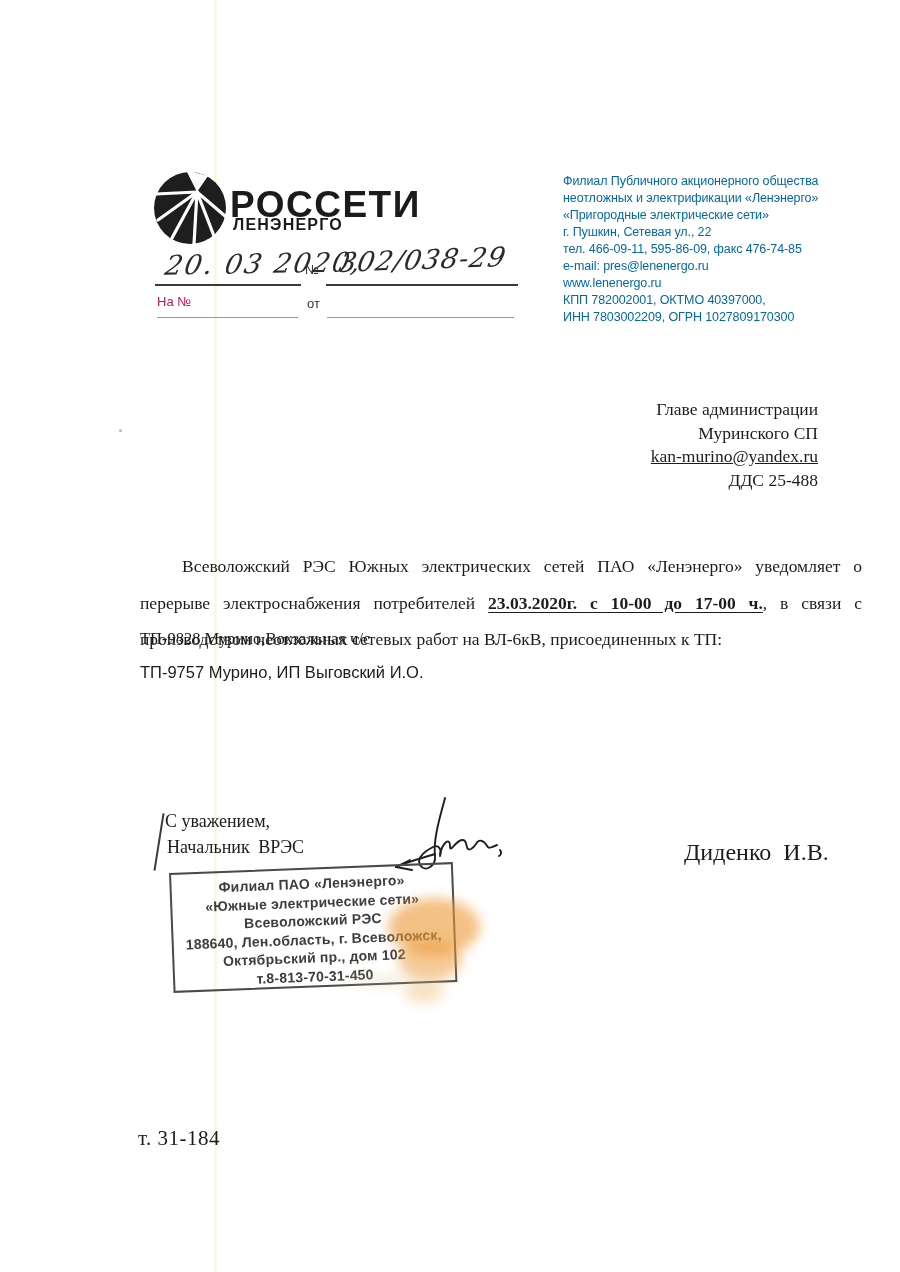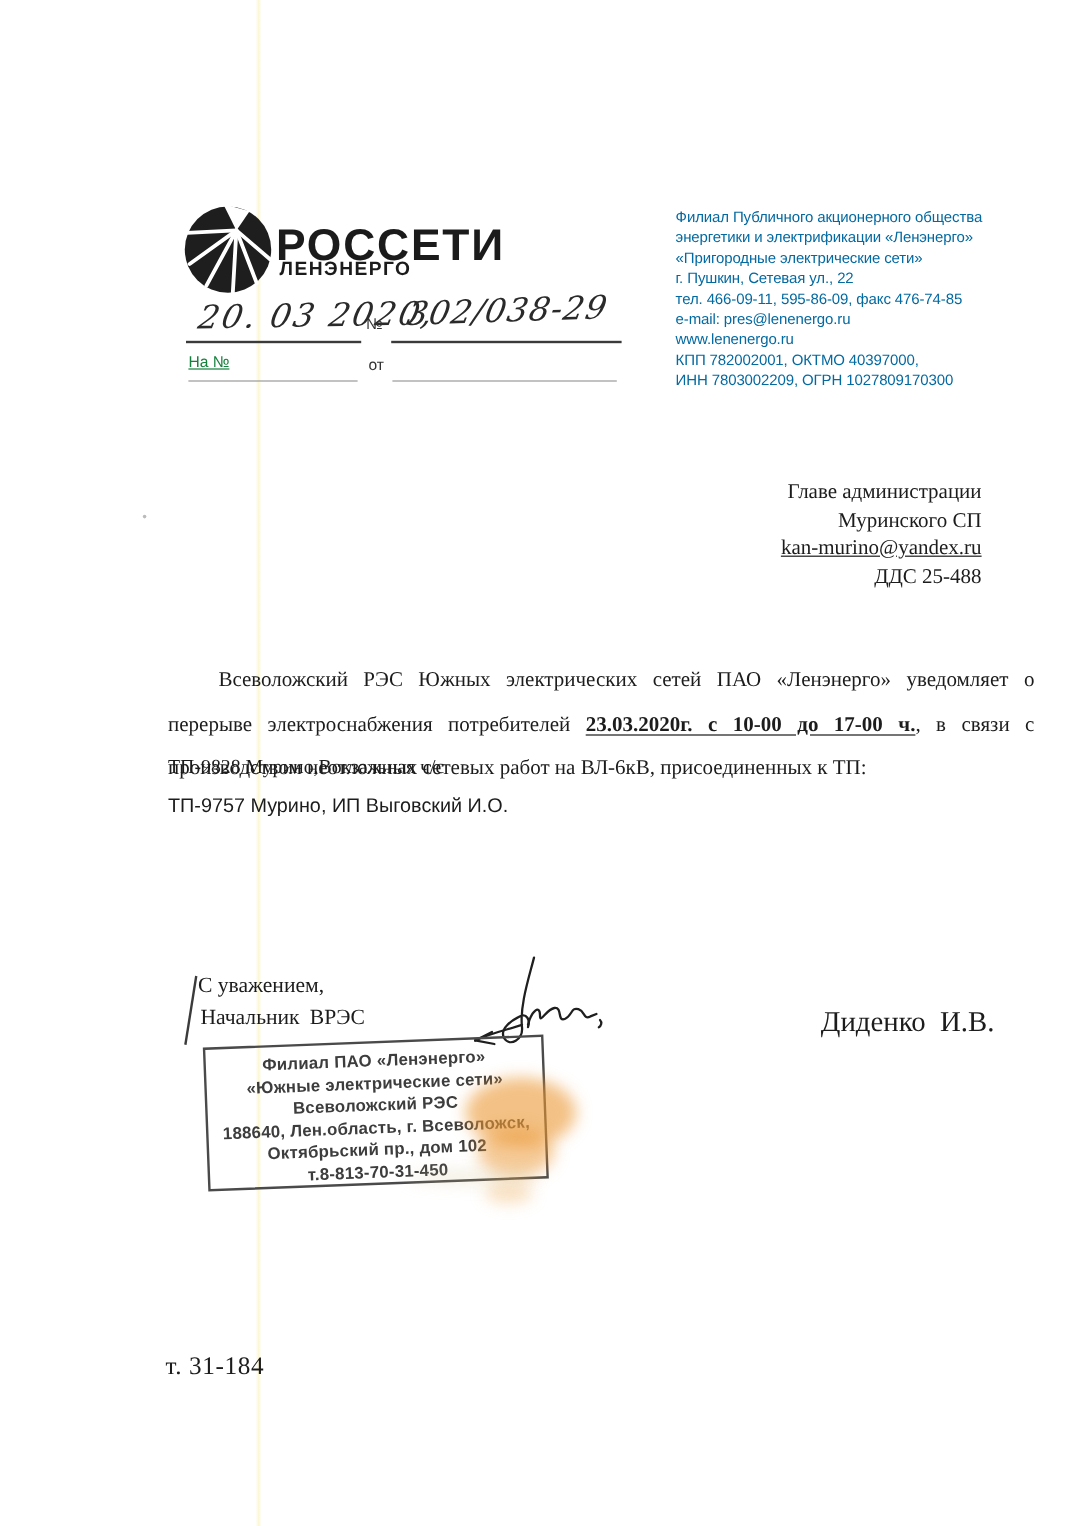--- a/index.html
+++ b/index.html
@@ -43,21 +43,21 @@
   .hw-num{left:340px;top:244px;font-size:27px;transform:skewX(-12deg) rotate(-2deg);letter-spacing:1px;}
   .num-label{
     left:305px;top:262px;font-family:"Liberation Sans", sans-serif;font-size:13px;color:#333;
   }
   .rule{background:#3a3a3a;height:2px;}
   .rule-date{left:155px;top:284px;width:146px;}
   .rule-num{left:326px;top:284px;width:192px;}
   .rule-thin{background:#9a9a9a;height:1px;}
   .rule-na{left:157px;top:317px;width:141px;}
   .rule-ot{left:327px;top:317px;width:187px;}
-  .na-label{left:157px;top:294px;font-family:"Liberation Sans", sans-serif;font-size:13px;color:#15803d;text-decoration:underline;}
+  .na-label{left:157px;top:294px;font-family:"Liberation Sans", sans-serif;font-size:13px;color:#be185d;}
   .ot-label{left:307px;top:296px;font-family:"Liberation Sans", sans-serif;font-size:13px;color:#333;}
 
   .company-info{
     left:563px;top:173px;width:320px;
     font-family:"Liberation Sans", sans-serif;
     font-size:12.5px;line-height:17px;color:#0369a1;
     letter-spacing:-0.1px;
   }
 
   
@@ -139,21 +139,21 @@
         <line x1="47" y1="26" x2="64" y2="70"></line>
         <line x1="47" y1="26" x2="75" y2="50"></line>
       </g>
     </svg>
   </div>
   <div class="abs brand-main">РОССЕТИ</div>
   <div class="abs brand-sub">ЛЕНЭНЕРГО</div>
 
   <div class="abs company-info">
     <div>Филиал Публичного акционерного общества</div>
-    <div>энергетики и электрификации «Ленэнерго»</div>
+    <div>неотложных и электрификации «Ленэнерго»</div>
     <div>«Пригородные электрические сети»</div>
     <div>г. Пушкин, Сетевая ул., 22</div>
     <div>тел. 466-09-11, 595-86-09, факс 476-74-85</div>
     <div>e-mail: pres@lenenergo.ru</div>
     <div>www.lenenergo.ru</div>
     <div>КПП 782002001, ОКТМО 40397000,</div>
     <div>ИНН 7803002209, ОГРН 1027809170300</div>
   </div>
 
   <div class="abs handwriting hw-date">20. 03 2020,</div>

